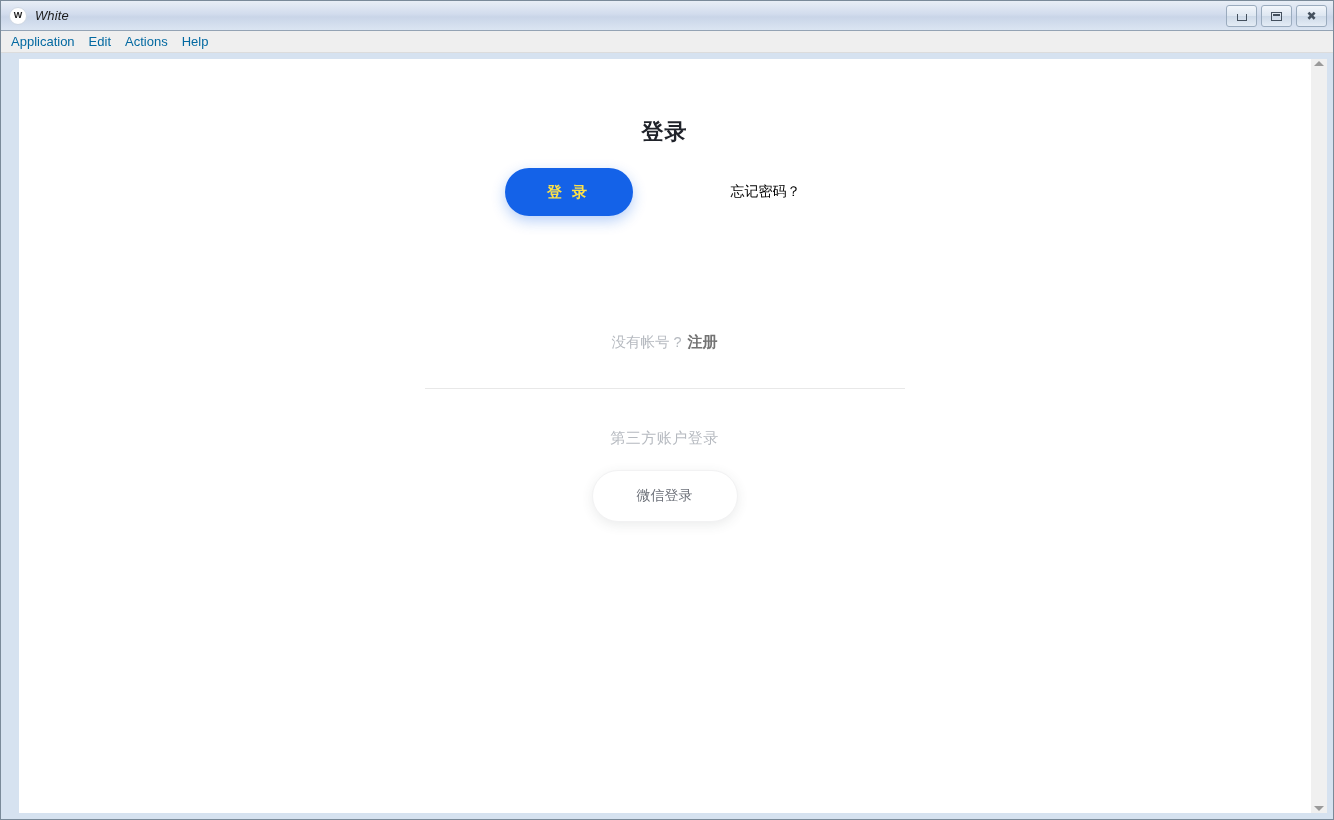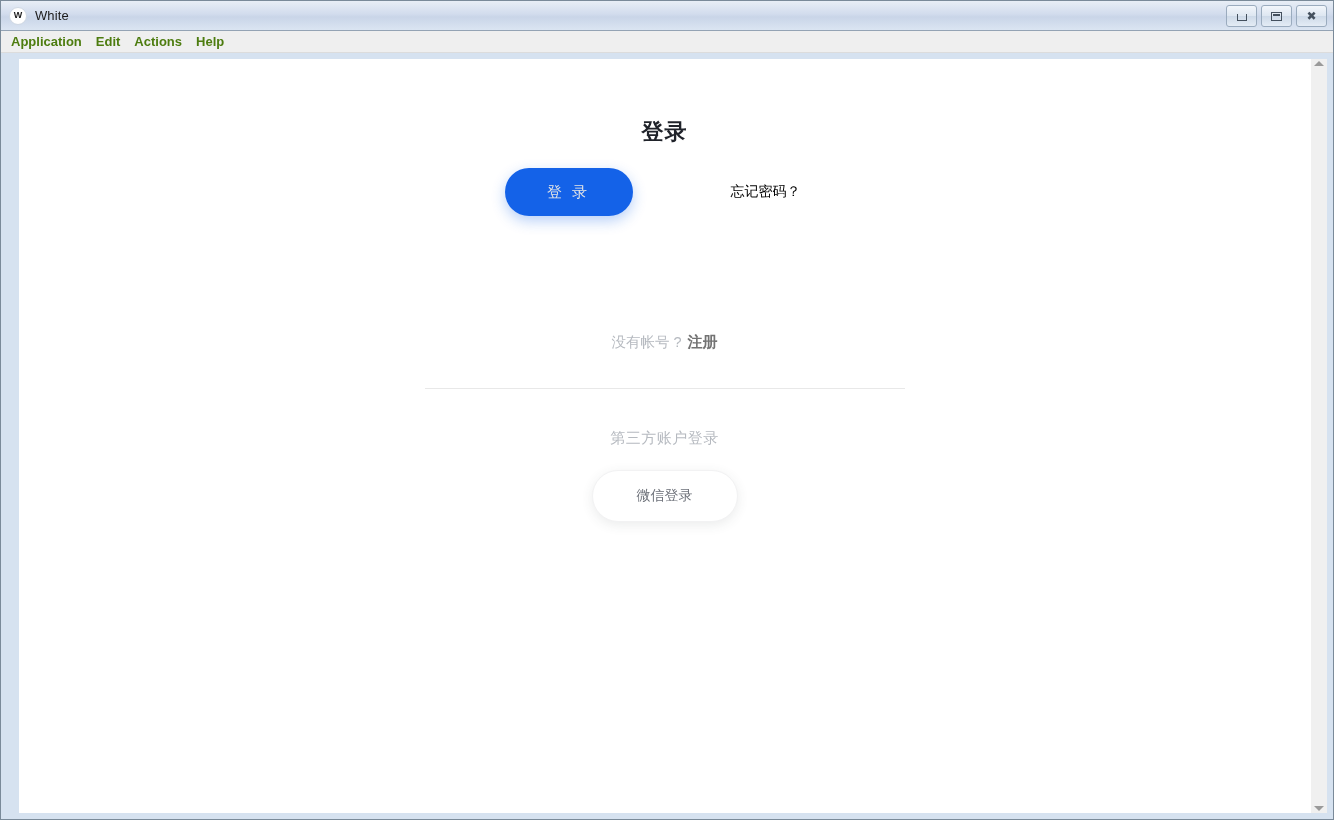--- a/index.html
+++ b/index.html
@@ -52,20 +52,21 @@
     font-weight: bold;
     color: #1a1a1a;
     line-height: 1;
     flex: 0 0 auto;
   }
   .title-text {
     margin-left: 8px;
     font-size: 13px;
     color: #1c1c1c;
     letter-spacing: 0.1px;
+    font-style: italic;
   }
   .win-buttons {
     position: absolute;
     right: 6px;
     top: 4px;
     display: flex;
     gap: 4px;
   }
   .win-btn {
     width: 29px;
@@ -114,26 +115,25 @@
     background: #efefef;
     border-bottom: 1px solid #dcdcdc;
     display: flex;
     align-items: center;
     padding-left: 10px;
     box-sizing: border-box;
     user-select: none;
   }
   .menu-item {
     font-size: 13px;
-    color: #4d7c0f;
+    color: #0369a1;
     padding: 0 9px 0 0;
     margin-right: 5px;
     cursor: default;
     white-space: nowrap;
-    font-weight: bold;
   }
 
   
   .client {
     flex: 1 1 auto;
     display: flex;
     min-height: 0;
     padding: 6px 6px 6px 18px;
     box-sizing: border-box;
     background: #d6e2f0;
@@ -221,27 +221,28 @@
     display: flex;
     align-items: center;
     position: relative;
   }
   .login-btn {
     width: 128px;
     height: 48px;
     border: none;
     border-radius: 24px;
     background: #1462e8;
-    color: #e5e5e5;
+    color: #fde047;
     font-size: 15px;
     letter-spacing: 3px;
     cursor: pointer;
     box-shadow: 0 5px 14px rgba(20, 98, 232, 0.30);
     font-family: "Liberation Sans", "DejaVu Sans", sans-serif;
     padding: 0;
+    font-weight: bold;
   }
   .forgot {
     position: absolute;
     left: 226px;
     font-size: 14px;
     color: #000000;
     cursor: pointer;
     white-space: nowrap;
   }
 

